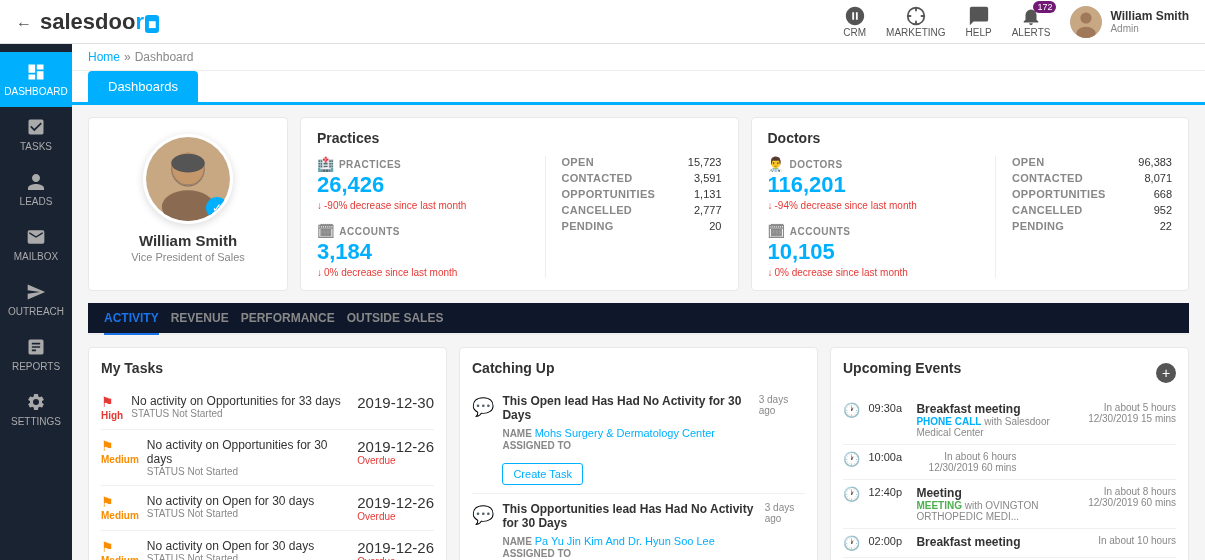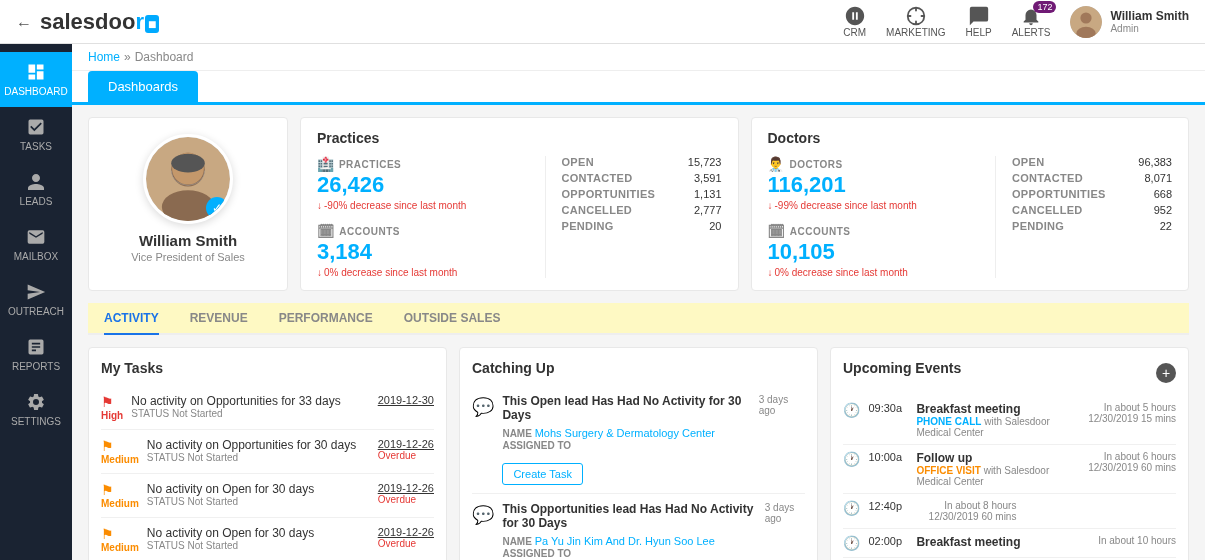--- a/index.html
+++ b/index.html
@@ -97,41 +97,41 @@
     .stat-decrease { color: #e53935; font-size: 10px; display: flex; align-items: center; gap: 2px; margin-top: 2px; }
     .stat-divider { width: 1px; background: #eee; }
 
     .stat-right-items { display: flex; flex-direction: column; gap: 4px; min-width: 160px; }
     .stat-right-row { display: flex; justify-content: space-between; font-size: 11px; }
     .stat-right-row .label { color: #888; font-weight: bold; letter-spacing: 0.3px; }
     .stat-right-row .value { color: #333; }
 
     
     .activity-tabs {
-      background: #fef9c3; display: flex; gap: 31px; padding: 0 16px;
+      background: #0f172a; display: flex; gap: 12px; padding: 0 16px;
       border-bottom: 2px solid #eee; margin-bottom: 12px;
     }
     .activity-tab { padding: 8px 0; font-size: 12px; font-weight: bold; color: #888; cursor: pointer; border-bottom: 2px solid transparent; margin-bottom: -2px; }
     .activity-tab.active { color: #1a73e8; border-bottom-color: #1a73e8; }
 
     
     .three-col { display: flex; gap: 12px; }
     .col-third { flex: 1; background: #fff; border-radius: 4px; border: 1px solid #e8e8e8; padding: 12px; overflow: hidden; }
 
     .section-title { font-size: 14px; font-weight: bold; color: #333; margin-bottom: 10px; }
 
     
     .task-item { display: flex; align-items: flex-start; gap: 8px; padding: 8px 0; border-bottom: 1px solid #f0f0f0; }
     .task-priority { font-size: 10px; font-weight: bold; }
     .task-priority.high { color: #e53935; }
     .task-priority.medium { color: #fb8c00; }
     .task-content { flex: 1; }
     .task-name { font-size: 12px; color: #333; }
     .task-status { font-size: 10px; color: #888; }
-    .task-date { font-size: 11px; color: #333; text-align: right; text-decoration: underline; }
+    .task-date { font-size: 15px; color: #333; text-align: right; }
     .task-overdue { color: #e53935; font-size: 10px; }
 
     
     .catching-item { display: flex; gap: 8px; padding: 8px 0; border-bottom: 1px solid #f0f0f0; }
     .catching-icon { font-size: 18px; color: #888; padding-top: 2px; }
     .catching-content { flex: 1; }
     .catching-title { font-size: 12px; color: #333; font-weight: bold; }
     .catching-name { font-size: 11px; color: #00b0ff; }
     .catching-assigned { font-size: 10px; color: #888; font-weight: bold; }
     .catching-days { font-size: 10px; color: #888; }
@@ -340,21 +340,21 @@
           <div class="stat-section-title">Doctors</div>
           <div class="stat-main-row">
             <div class="stat-main-item">
               <div class="stat-label">
                 <span style="font-size:14px;">👨‍⚕️</span>
                 <span>DOCTORS</span>
               </div>
               <div class="stat-value">116,201</div>
               <div class="stat-decrease">
                 <span>↓</span>
-                  <span>-99% decrease since last month</span>
+                  <span>-94% decrease since last month</span>
               </div>
               <div style="margin-top:12px;">
                 <div class="stat-label">
                   <span style="font-size:14px;">🗓</span>
                   <span>ACCOUNTS</span>
                 </div>
                 <div class="stat-value">10,105</div>
                 <div class="stat-decrease">
                   <span>↓</span>
                     <span>0% decrease since last month</span>
@@ -516,36 +516,36 @@
             </div>
             <div class="event-right">
               <div>In about 5 hours</div>
               <div>12/30/2019 15 mins</div>
             </div>
           </div>
 
           <div class="event-item">
             <span style="font-size:14px;color:#888;">🕐</span>
             <div class="event-time">10:00a</div>
-            <div class="event-details">
-              <div class="event-title">Follow up</div>
-              <div class="event-subtitle">
-                <span class="event-type office">OFFICE VISIT</span>
-                <span>with Salesdoor Medical Center</span>
-              </div>
-            </div>
             <div class="event-right">
               <div>In about 6 hours</div>
               <div>12/30/2019 60 mins</div>
             </div>
           </div>
 
           <div class="event-item">
             <span style="font-size:14px;color:#888;">🕐</span>
             <div class="event-time">12:40p</div>
+            <div class="event-details">
+              <div class="event-title">Meeting</div>
+              <div class="event-subtitle">
+                <span class="event-type meeting">MEETING</span>
+                <span>with OVINGTON ORTHOPEDIC MEDI...</span>
+              </div>
+            </div>
             <div class="event-right">
               <div>In about 8 hours</div>
               <div>12/30/2019 60 mins</div>
             </div>
           </div>
 
           <div class="event-item">
             <span style="font-size:14px;color:#888;">🕐</span>
             <div class="event-time">02:00p</div>
             <div class="event-details">

